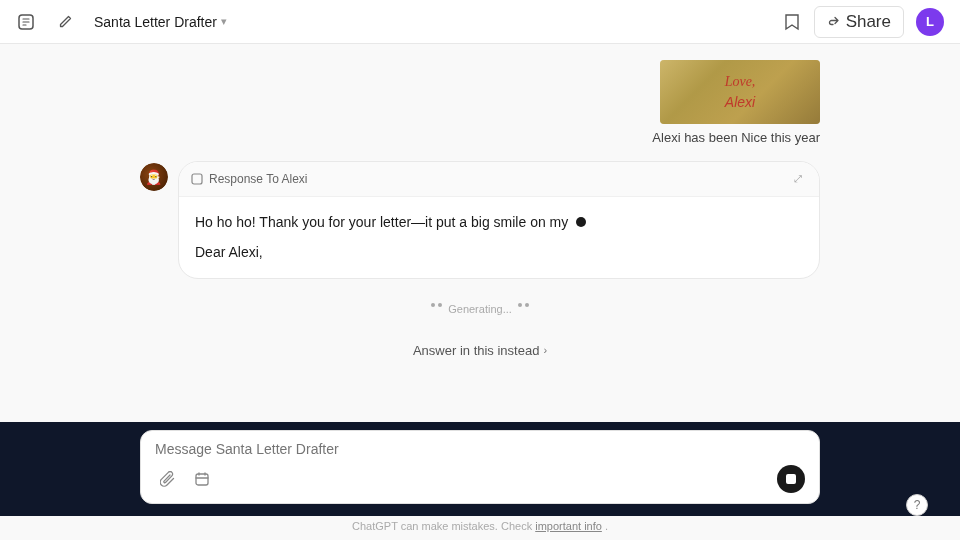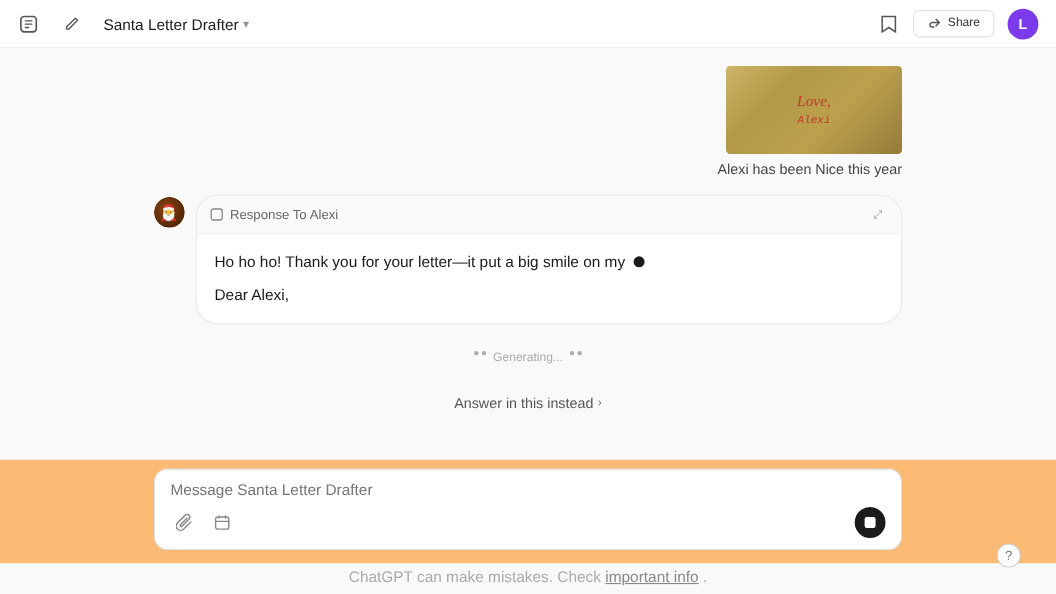--- a/index.html
+++ b/index.html
@@ -49,27 +49,27 @@
       color: #999;
       font-size: 11px;
     }
     .header-right {
       display: flex;
       align-items: center;
       gap: 12px;
     }
     .header-btn {
       display: flex;
-      align-items: flex-start;
+      align-items: center;
       gap: 6px;
       padding: 5px 12px;
       border: 1px solid #e0e0e0;
       border-radius: 6px;
       background: #fff;
-      font-size: 11px;
+      font-size: 17px;
       color: #333;
       cursor: pointer;
     }
     .avatar {
       width: 28px;
       height: 28px;
       border-radius: 50%;
       background: #7c3aed;
       color: #fff;
       display: flex;
@@ -108,21 +108,21 @@
 
     
     .user-message-block {
       display: flex;
       flex-direction: column;
       align-items: flex-end;
       padding-right: 0;
     }
     .letter-image {
       width: 160px;
-      height: 80px;
+      height: 64px;
       background: linear-gradient(135deg, #e8d5a0, #d4b870);
       border-radius: 4px;
       display: flex;
       align-items: center;
       justify-content: center;
       position: relative;
       overflow: hidden;
     }
     .user-caption {
       font-size: 13px;
@@ -244,21 +244,21 @@
       text-decoration: none;
     }
     .chevron-right {
       font-size: 11px;
       color: #777;
     }
 
     
     .input-area {
       padding: 8px 140px 12px 140px;
-      background: #fdba74;
+      background: #0f172a;
       border-top: none;
       flex-shrink: 0;
     }
     .input-box {
       background: #fff;
       border: 1px solid #e0e0e0;
       border-radius: 12px;
       padding: 10px 14px;
       display: flex;
       flex-direction: column;
@@ -307,21 +307,21 @@
       width: 10px;
       height: 10px;
       background: #fff;
       border-radius: 2px;
     }
 
     
     .footer {
       text-align: center;
       padding: 4px 0 8px 0;
-      font-size: 14px;
+      font-size: 11px;
       color: #aaa;
       flex-shrink: 0;
     }
     .footer a {
       color: #888;
       text-decoration: underline;
     }
     .help-btn {
       position: absolute;
       bottom: 12px;
@@ -387,21 +387,21 @@
 <div class="main">
   <div class="chat-area">
     <div class="chat-content">
 
       <div class="user-message-block">
         <div class="letter-image">
 
           <div style="position:absolute;top:0;left:0;right:0;bottom:0;background:linear-gradient(135deg,#c8b060 0%,#a8903a 30%,#b89a45 60%,#8a7030 100%);opacity:0.85;"></div>
           <div style="position:relative;z-index:1;text-align:center;">
             <div style="font-family:Georgia,serif;color:#c0392b;font-size:14px;font-style:italic;line-height:1.5;">Love,</div>
-            <div style="font-family:Liberation Mono, monospace;color:#c0392b;font-size:10px;font-style:italic;line-height:1.5;">Alexi</div>
+            <div style="font-family:Liberation Sans, sans-serif;color:#c0392b;font-size:14px;font-style:italic;line-height:1.5;">Alexi</div>
           </div>
         </div>
         <div class="user-caption">Alexi has been Nice this year</div>
       </div>
 
       <div class="assistant-message-block">
         <div class="assistant-avatar">
           <div class="assistant-avatar-img">🎅</div>
         </div>
         <div class="assistant-bubble">

